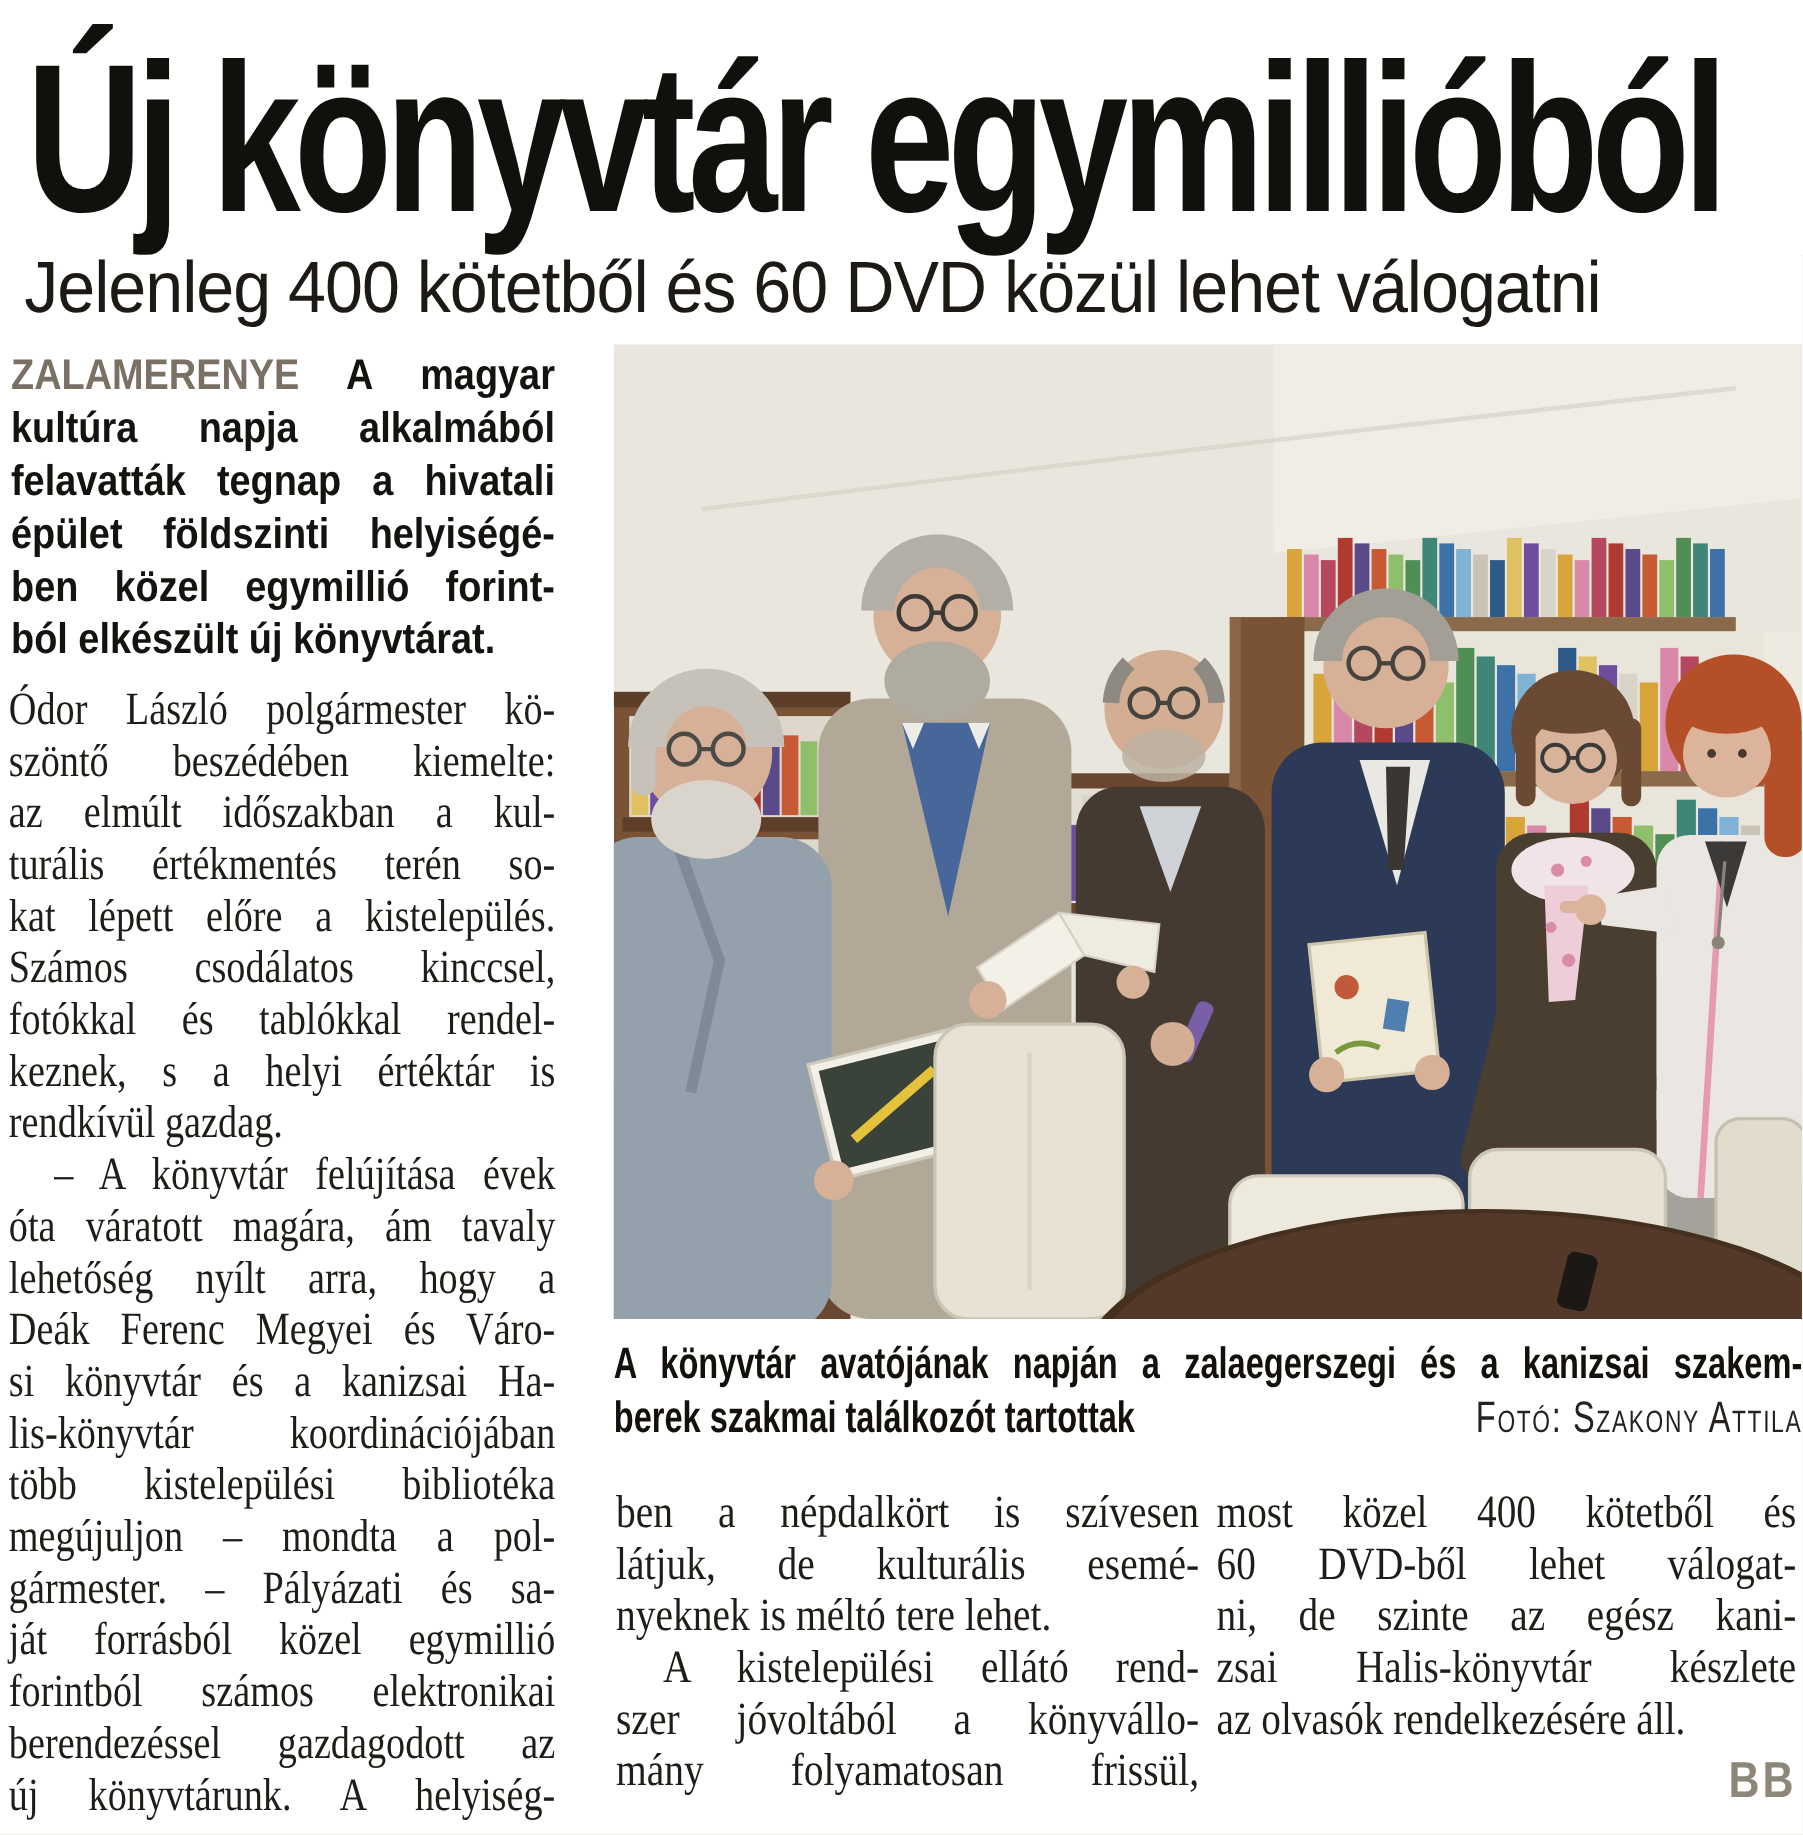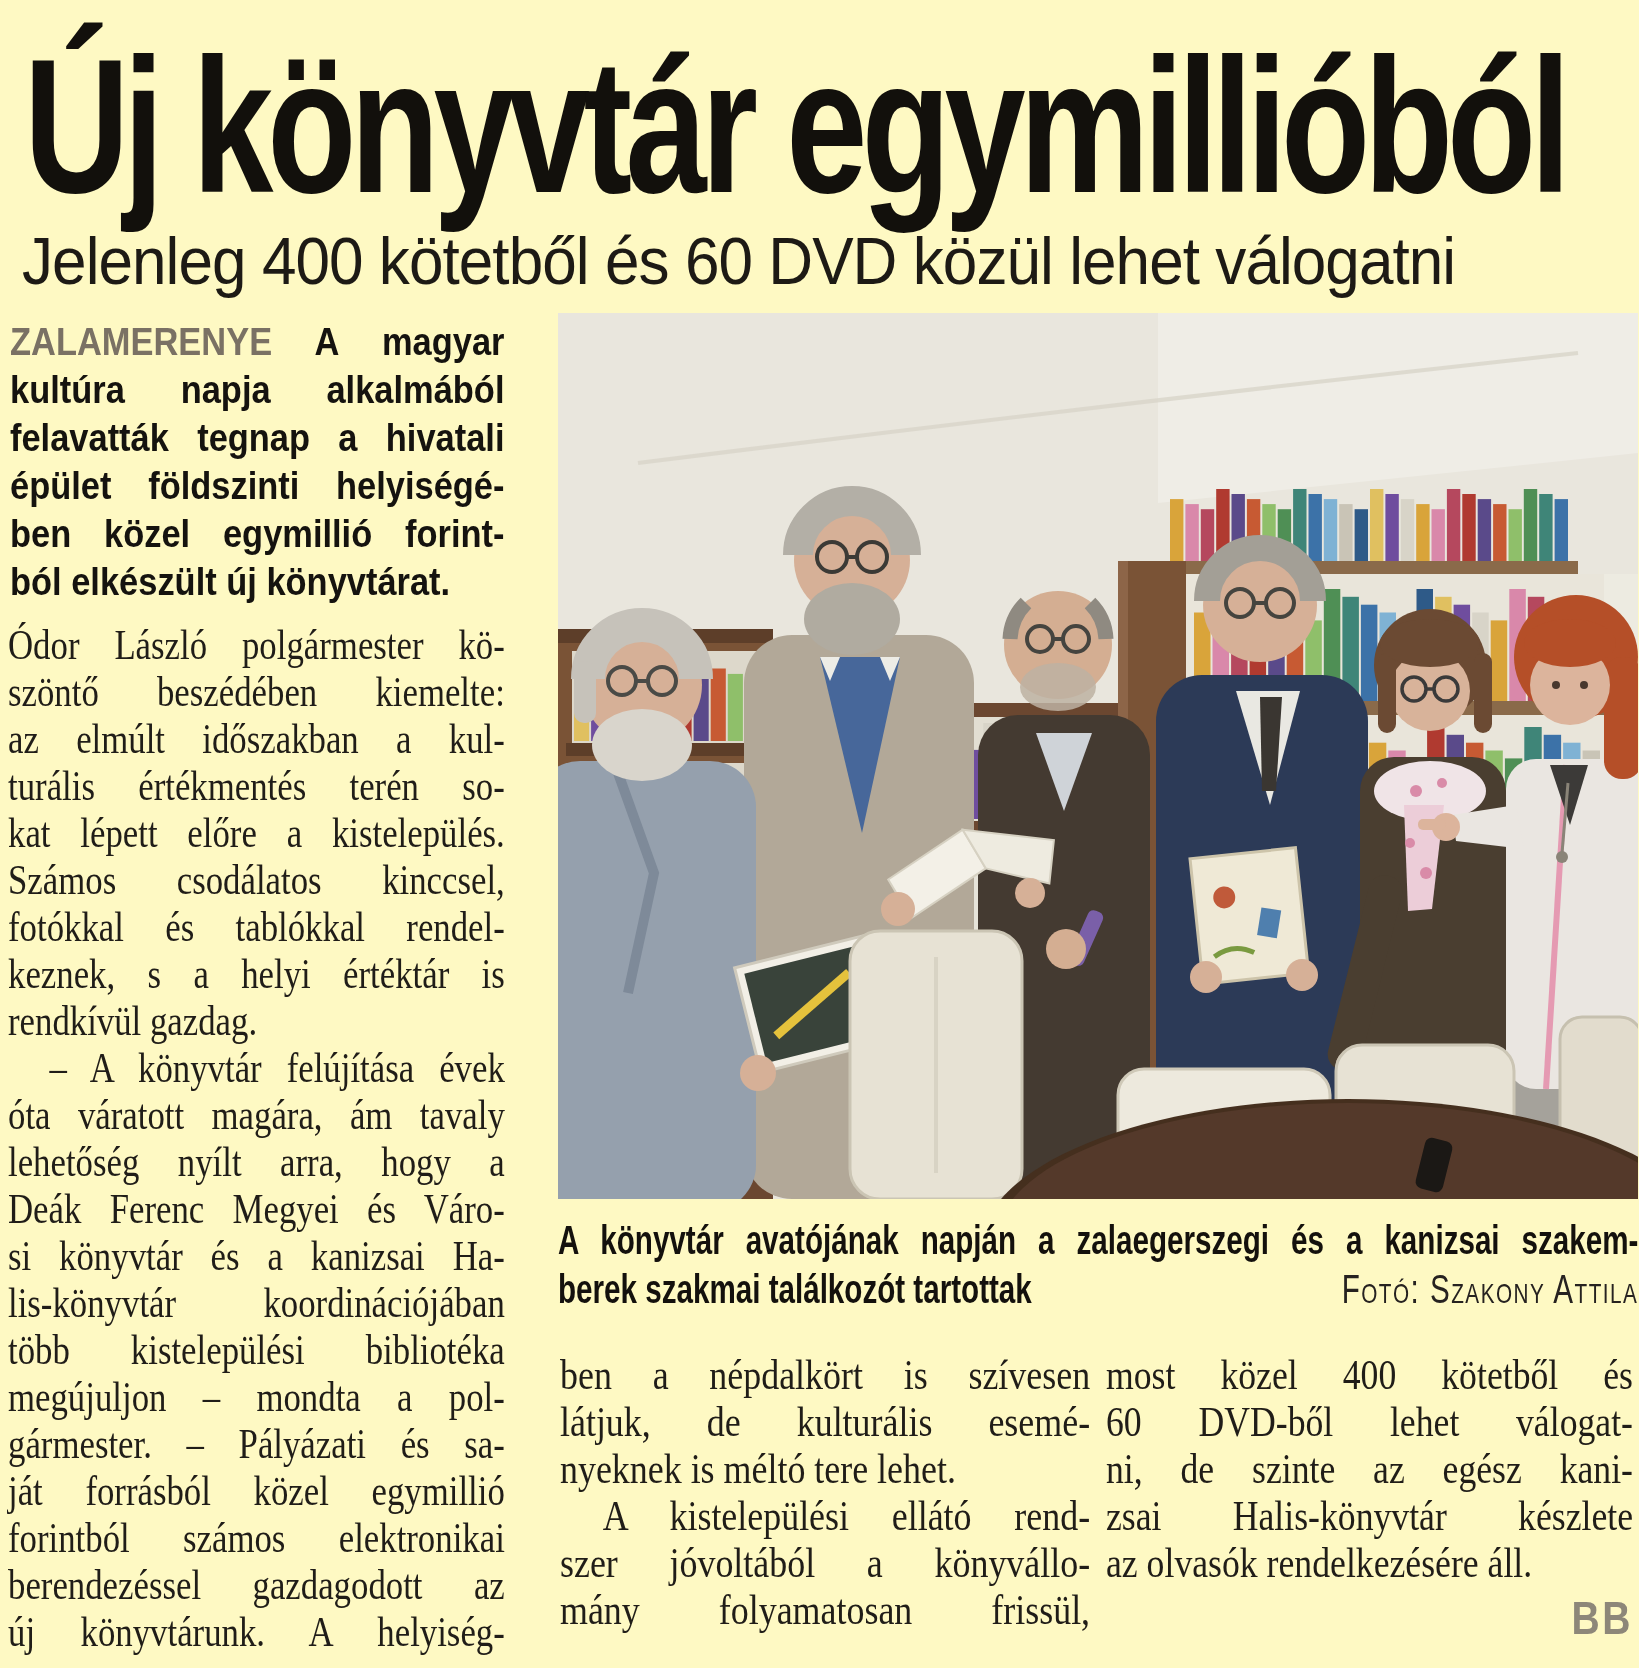--- a/index.html
+++ b/index.html
@@ -1,16 +1,16 @@
 <!DOCTYPE html>
 <html><head>
 <meta charset="utf-8">
 <style>
   html,body{margin:0;padding:0;background:#d8d5cc;}
-  .page{position:relative;width:1639px;height:1668px;background:#fef9c3;overflow:hidden;
+  .page{position:relative;width:1639px;height:1668px;background:#ffffff;overflow:hidden;
         font-family:"Liberation Sans",sans-serif;color:#1b1813;}
   .headline{position:absolute;left:24px;top:26px;font-weight:700;font-size:192px;line-height:200px;
             letter-spacing:-8px;white-space:nowrap;transform:scaleX(.76);transform-origin:0 0;color:#12100c;}
   .subtitle{position:absolute;left:22px;top:224px;font-size:66px;line-height:74px;letter-spacing:-1px;
             white-space:nowrap;transform:scaleX(.94);transform-origin:0 0;color:#1d1a15;font-weight:400;}
   .lead{position:absolute;left:10px;top:318px;width:560px;transform:scaleX(.883);transform-origin:0 0;
         font-weight:700;font-size:39px;line-height:48px;color:#15130f;}
   .serifcol{position:absolute;font-family:"Liberation Serif",serif;font-size:42px;line-height:47px;
             transform-origin:0 0;color:#201d18;}
   #col-left{left:8px;top:622px;width:600px;transform:scaleX(.828);}

